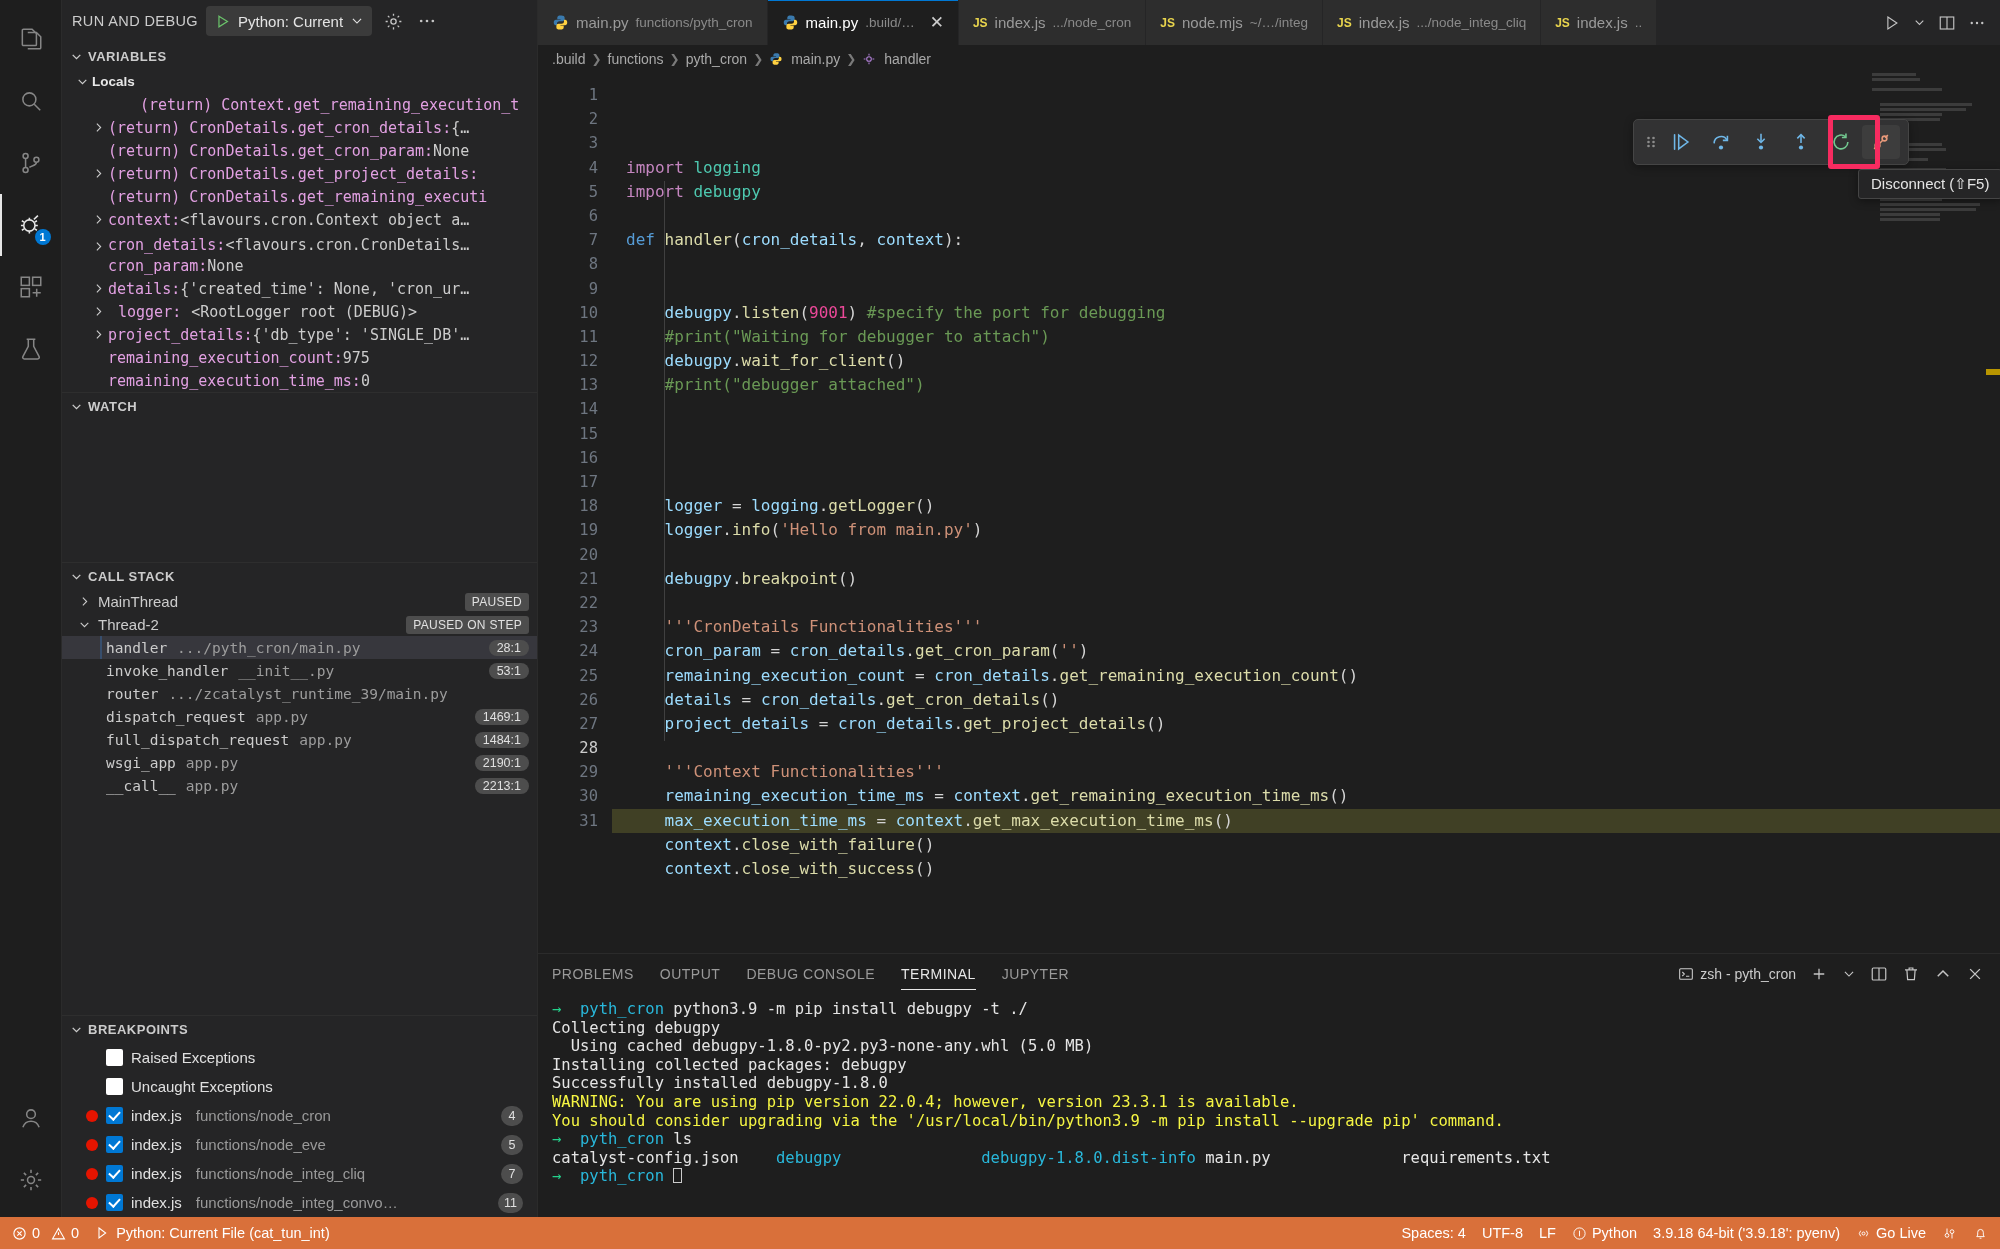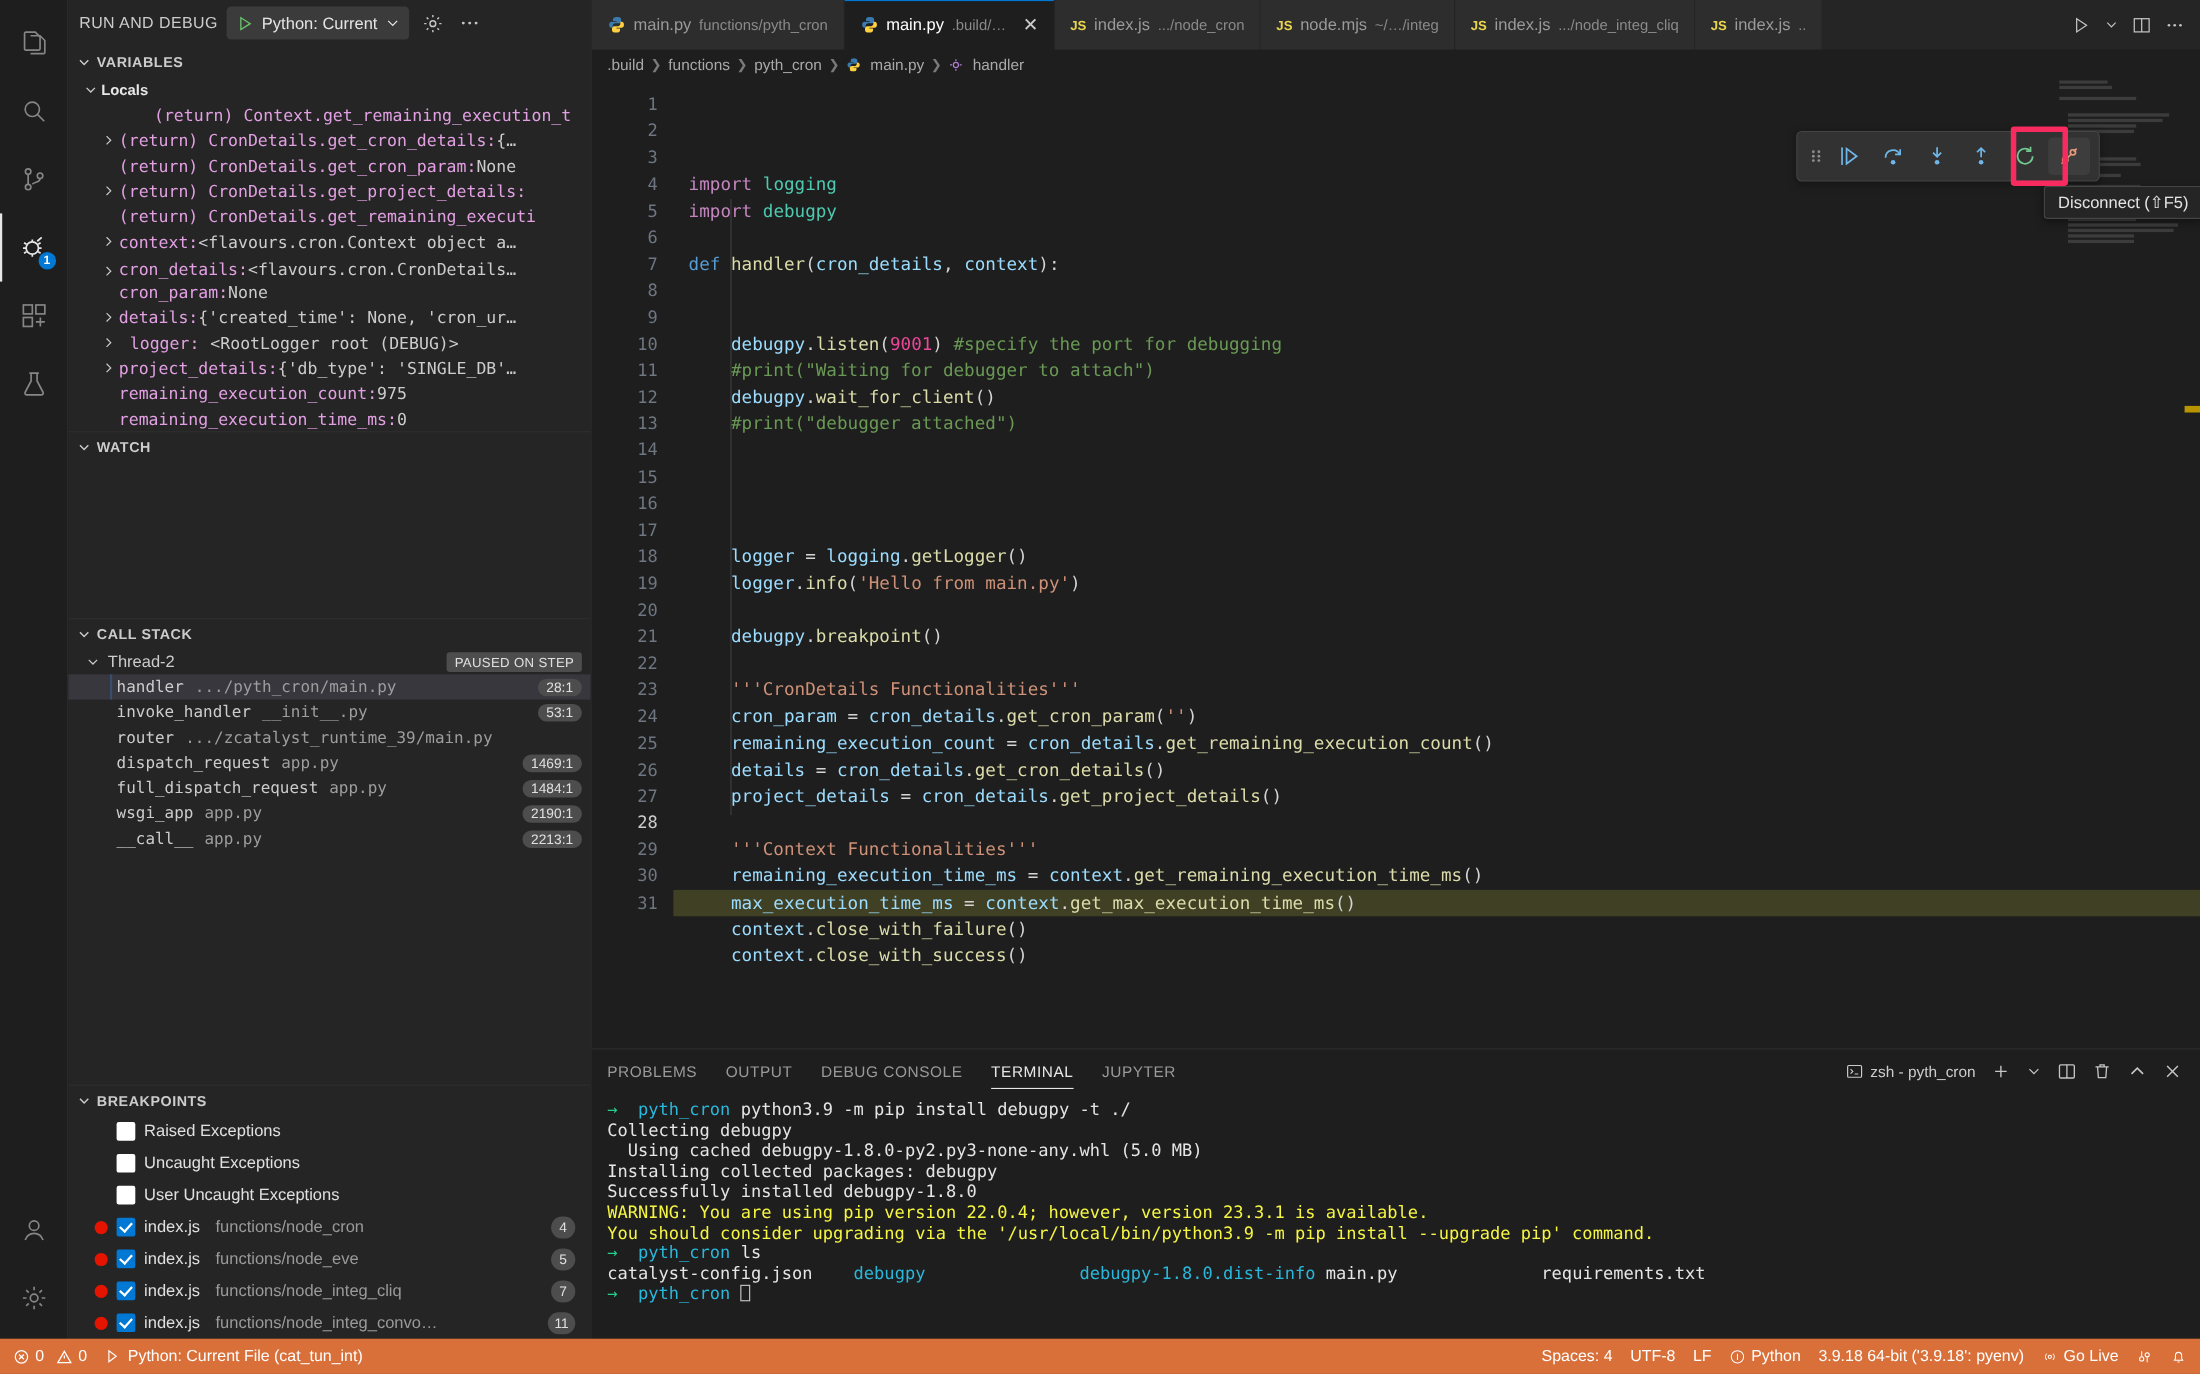--- a/index.html
+++ b/index.html
@@ -474,20 +474,29 @@
             <svg width="13" height="13" viewBox="0 0 24 24" fill="none" stroke="currentColor" stroke-width="2.4">
                 <path d="M5 9l7 7 7-7"></path>
               </svg>
           </span>
           <span>CALL STACK</span>
         </div>
         <div class="pane-body" id="cs-rows">
             <div class="cs-row cs-thread" style="padding-left: 14px;">
               <span class="twisty">
                 <svg width="13" height="13" viewBox="0 0 24 24" fill="none" stroke="#cccccc" stroke-width="2">
+                  <path d="M9 5l7 7-7 7"></path>
+                </svg>
+              </span>
+              <span style="margin-left: 6px;">MainThread</span>
+              <span class="cs-state">PAUSED</span>
+            </div>
+            <div class="cs-row cs-thread" style="padding-left: 14px;">
+              <span class="twisty">
+                <svg width="13" height="13" viewBox="0 0 24 24" fill="none" stroke="#cccccc" stroke-width="2">
                   <path d="M5 9l7 7 7-7"></path>
                 </svg>
               </span>
               <span style="margin-left: 6px;">Thread-2</span>
               <span class="cs-state">PAUSED ON STEP</span>
             </div>
             <div class="cs-row cs-frame selected">
               <span class="cs-fn">handler</span>
               <span class="cs-src">.../pyth_cron/main.py</span>
               <span class="cs-badge">28:1</span>
@@ -536,25 +545,20 @@
         <div class="pane-body" id="bp-rows">
             <div class="bp-row">
               <span class="bp-dot hidden"></span>
               <span class="cbox"></span>
               <span class="bp-name">Raised Exceptions</span>
             </div>
             <div class="bp-row">
               <span class="bp-dot hidden"></span>
               <span class="cbox"></span>
               <span class="bp-name">Uncaught Exceptions</span>
-            </div>
-            <div class="bp-row">
-              <span class="bp-dot hidden"></span>
-              <span class="cbox"></span>
-              <span class="bp-name">User Uncaught Exceptions</span>
             </div>
             <div class="bp-row">
               <span class="bp-dot"></span>
               <span class="cbox checked"></span>
               <span class="bp-name">index.js</span>
               <span class="bp-path">functions/node_cron</span>
               <span class="bp-count">4</span>
             </div>
             <div class="bp-row">
               <span class="bp-dot"></span>

